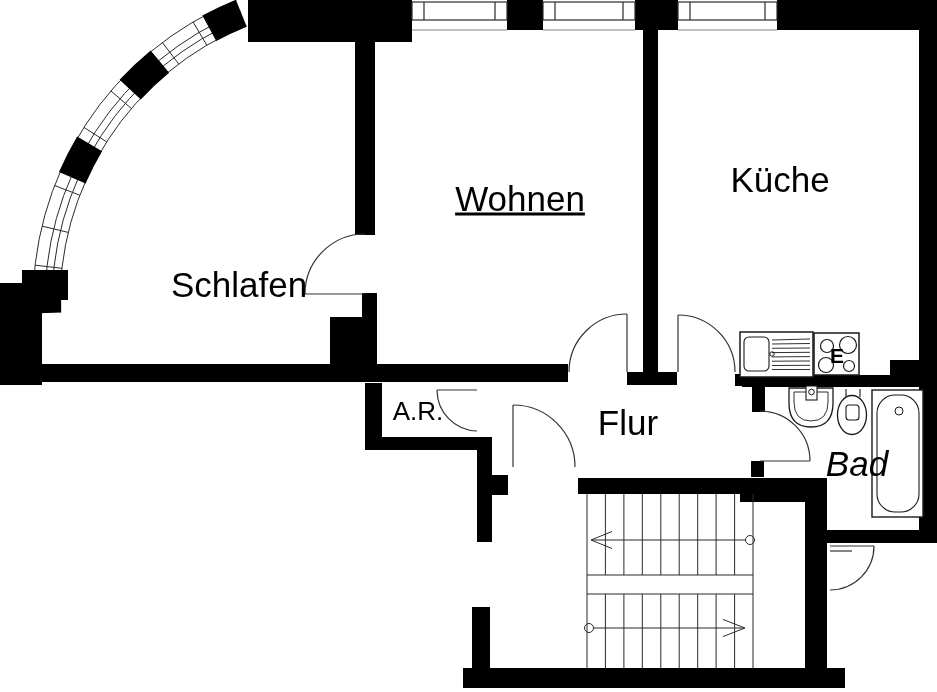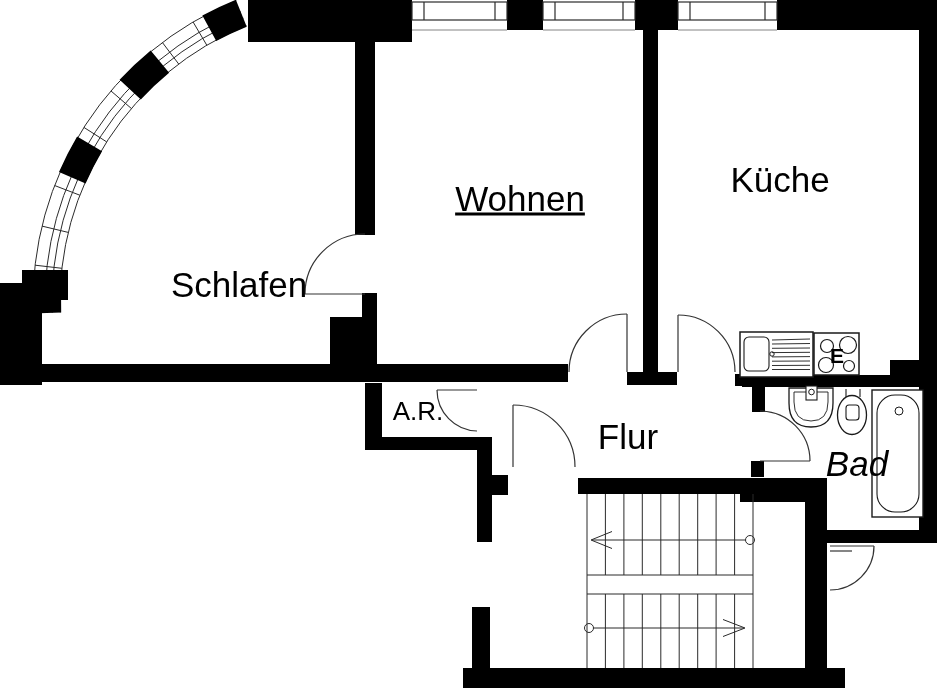--- a/index.html
+++ b/index.html
@@ -200,19 +200,19 @@
       <line x1="593.5" y1="628" x2="744" y2="628"></line>
       <path d="M723,619.5 L745,628 L723,636.5"></path>
     </g>
   </g>
 </svg>
 
 <div>
   <div class="label lbl-room" style="left:239px;top:244px;margin-top:40px;">Schlafen</div>
   <div class="label lbl-room" style="left:520px;top:198px;text-decoration:underline;">Wohnen</div>
   <div class="label lbl-room" style="left:780px;top:179px;">Küche</div>
-  <div class="label lbl-room" style="left:628px;top:422px;margin-top:14px;">Flur</div>
+  <div class="label lbl-room" style="left:628px;top:422px;">Flur</div>
   <div class="label lbl-room" style="left:857px;top:463px;font-style:italic;">Bad</div>
   <div class="label lbl-ar" style="left:418px;top:411px;">A.R.</div>
   <div class="label lbl-stove" style="left:837px;top:355px;">E</div>
 </div>
 
 </div>
 
 </body></html>

